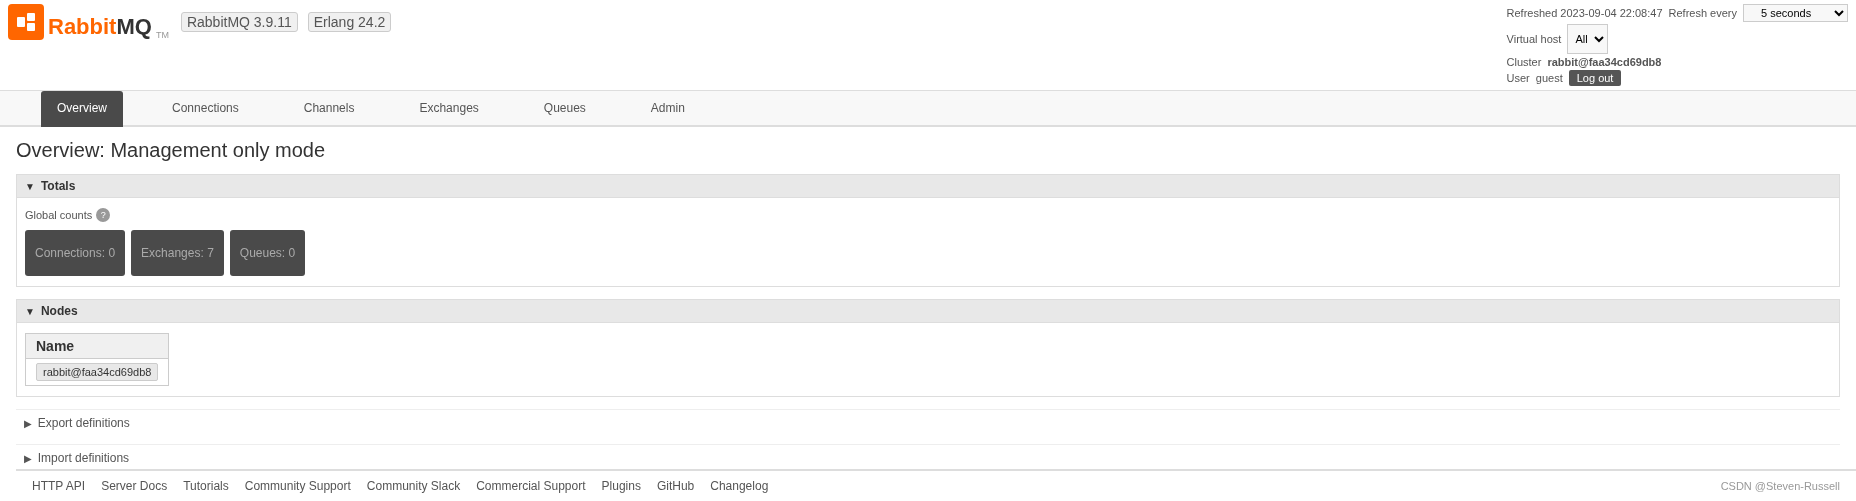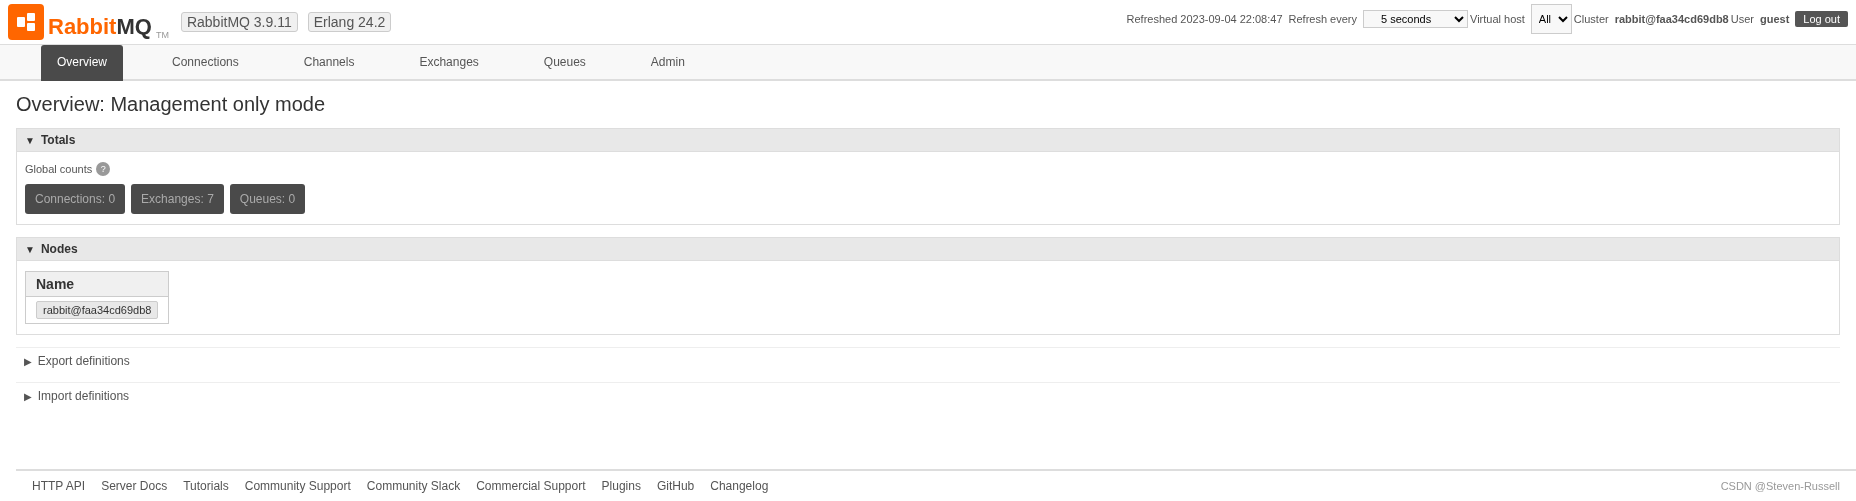--- a/index.html
+++ b/index.html
@@ -53,22 +53,22 @@
     .version-tag {
       background: #f0f0f0;
       border: 1px solid #ccc;
       border-radius: 3px;
       padding: 1px 5px;
     }
 
     
     .top-right {
       display: flex;
-      flex-direction: row;
-      align-items: center;
+      flex-direction: column;
+      align-items: flex-start;
       gap: 2px;
     }
     .refresh-row {
       display: flex;
       align-items: center;
       gap: 6px;
       font-size: 11px;
       color: #555;
     }
     .refresh-select {
@@ -83,21 +83,21 @@
       gap: 6px;
       font-size: 11px;
       color: #555;
     }
     .vhost-select {
       font-size: 11px;
       padding: 7px 3px;
       border: 1px solid #ccc;
       background: #f8f8f8;
     }
-    .user-bold { font-weight: bold; }
+    .user-bold { font-weight: normal; }
     .logout-btn {
       background: #555;
       color: white;
       border: none;
       padding: 2px 8px;
       font-size: 11px;
       cursor: pointer;
       border-radius: 2px;
     }
 
@@ -181,21 +181,21 @@
       cursor: pointer;
     }
     .count-buttons {
       display: flex;
       gap: 6px;
     }
     .count-btn {
       background: #4a4a4a;
       color: white;
       border: none;
-      padding: 8px 10px;
+      padding: 16px 10px;
       font-size: 12px;
       cursor: pointer;
       border-radius: 3px;
     }
     .count-btn span { color: #aaa; }
 
     
     .nodes-table {
       border-collapse: collapse;
       width: auto;

